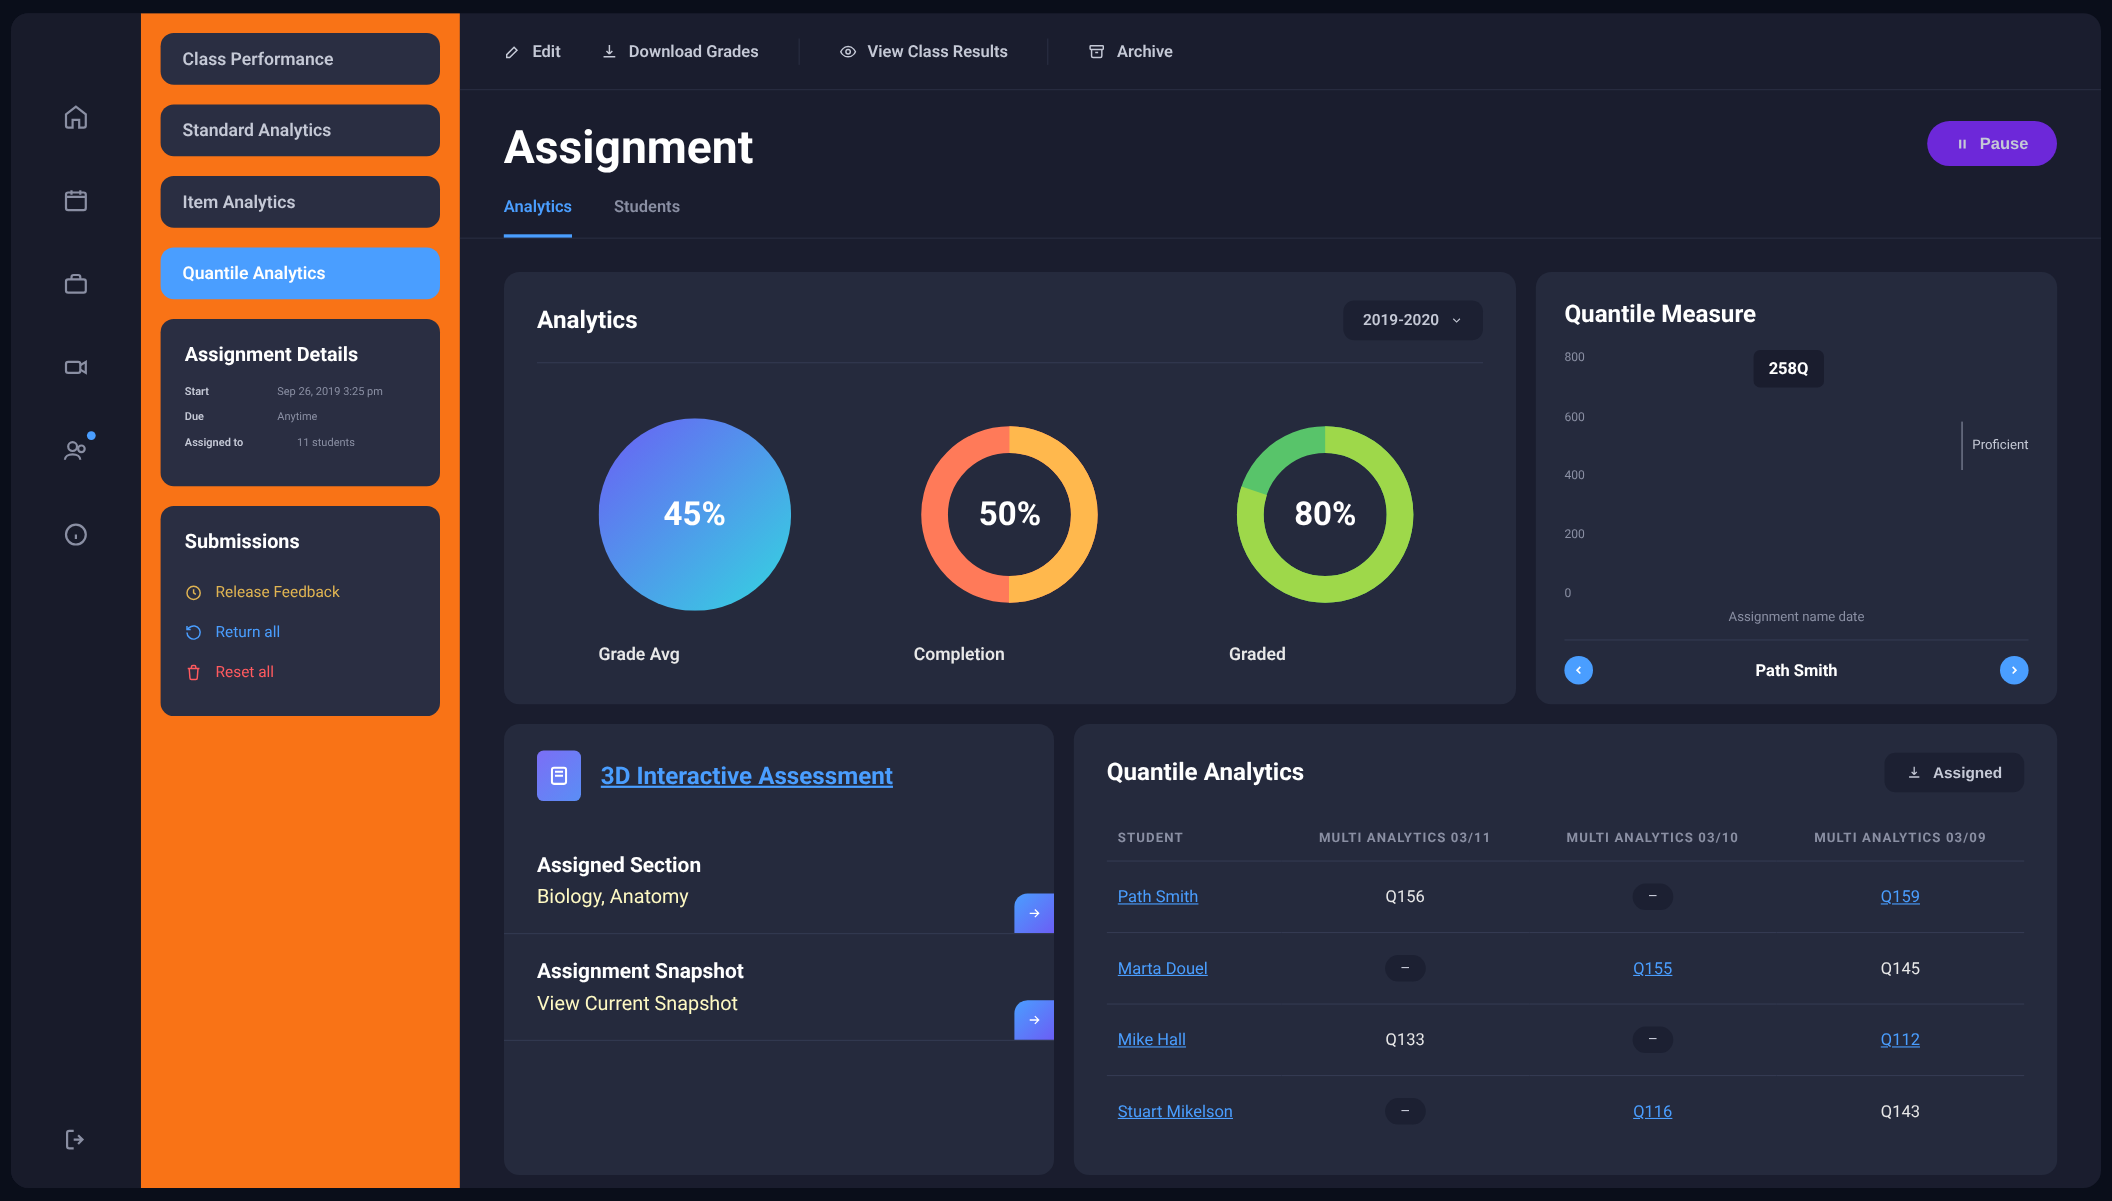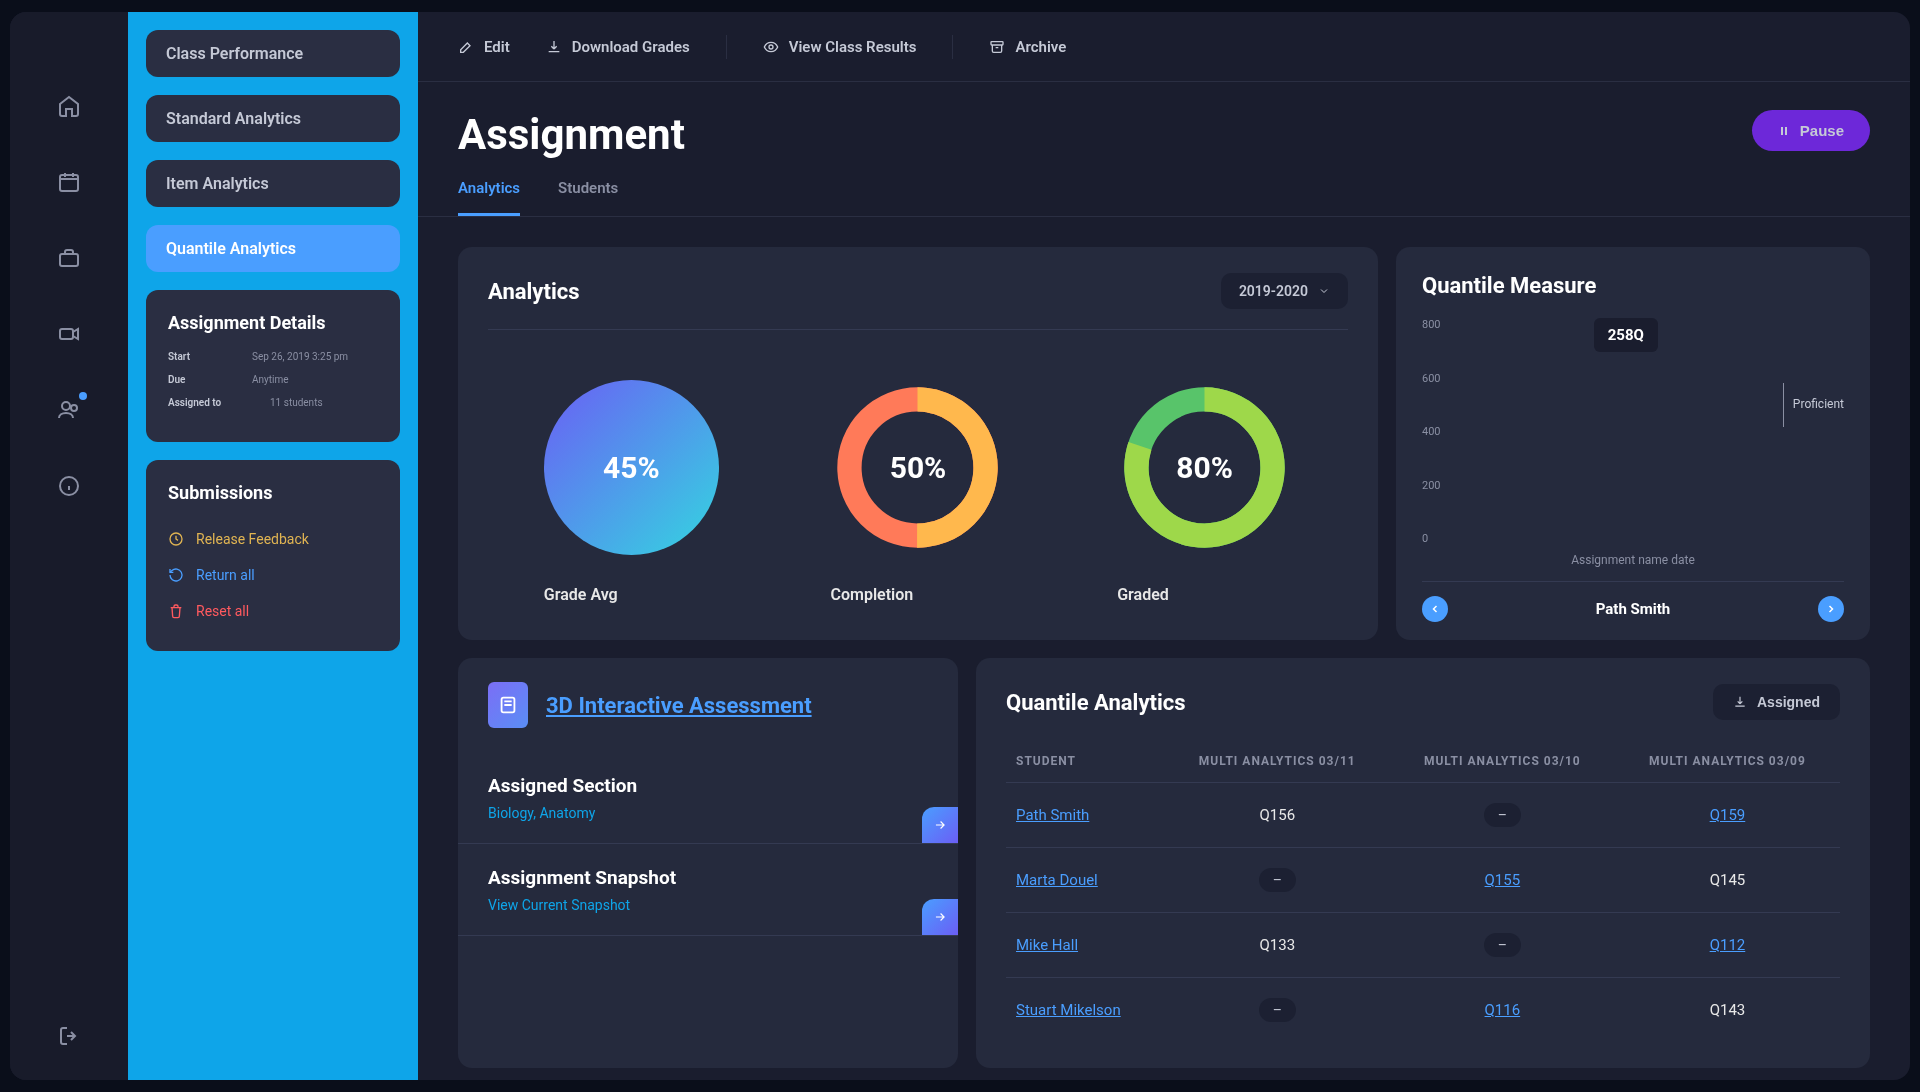--- a/index.html
+++ b/index.html
@@ -53,21 +53,21 @@
   width: 8px; height: 8px;
   background: #4a9eff;
   border-radius: 50%;
 }
 .icon-rail .logout-icon {
   margin-top: auto;
   margin-bottom: 30px;
 }
 .sidebar {
   width: 290px;
-  background: #0ea5e9;
+  background: #f97316;
   padding: 18px 18px 30px 18px;
   display: flex;
   flex-direction: column;
   gap: 18px;
   overflow-y: auto;
 }
 .sidebar-item {
   background: #2a2e42;
   border-radius: 12px;
   padding: 14px 20px;
@@ -369,22 +369,22 @@
   color: #4a9eff;
   text-decoration: underline;
 }
 .section h3 {
   font-size: 19px;
   font-weight: 700;
   color: #fff;
   margin-bottom: 8px;
 }
 .section .sub {
-  font-size: 14px;
-  color: #0ea5e9;
+  font-size: 18px;
+  color: #fef9c3;
 }
 .section-arrow {
   position: absolute;
   right: 0;
   bottom: 0;
   width: 36px; height: 36px;
   background: linear-gradient(135deg, #4a9eff, #6b5ef5);
   border-radius: 12px 0 0 0;
   display: flex; align-items: center; justify-content: center;
   color: #fff;

